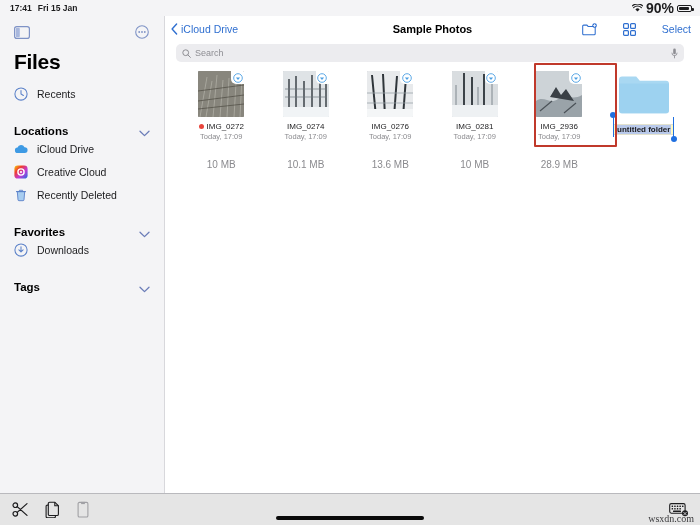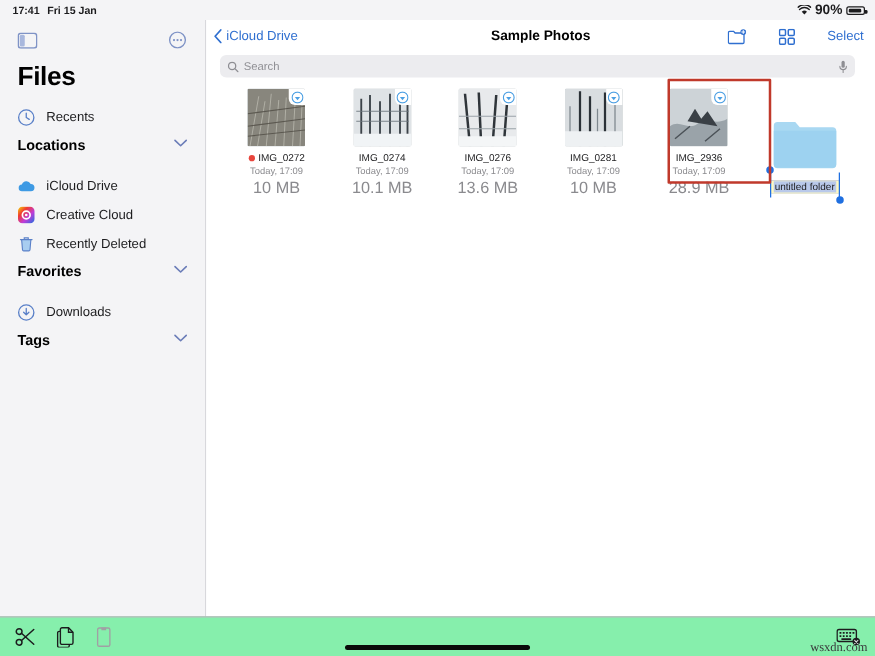--- a/index.html
+++ b/index.html
@@ -14,21 +14,21 @@
 
   
   .statusbar {
     position:absolute; top:0; left:0; width:700px; height:16px;
     display:flex; align-items:center; justify-content:space-between;
     padding:0 8px 0 10px;
     font-size:8.5px; font-weight:bold; color:#1c1c1e;
     background:#f4f4f6;
   }
   .status-left { display:flex; gap:6px; align-items:center; }
-  .status-right { display:flex; gap:3px; align-items:center; font-size:11px; }
+  .status-right { display:flex; gap:3px; align-items:center; font-size:14px; }
   .wifi-glyph { font-size:9px; line-height:1; }
   .battery {
     display:inline-block; width:15px; height:7px; border:1px solid #1c1c1e;
     border-radius:2px; position:relative; background:transparent;
   }
   .battery::after {
     content:""; position:absolute; right:-2.5px; top:2px; width:1.5px; height:3px;
     background:#1c1c1e; border-radius:0 1px 1px 0;
   }
   .battery-fill { position:absolute; left:1px; top:1px; bottom:1px; width:10px; background:#1c1c1e; border-radius:1px; }
@@ -46,21 +46,21 @@
   .sb-icon-btn { width:20px; height:20px; display:flex; align-items:center; justify-content:center; }
   .sidebar-title {
     font-size:21px; font-weight:bold; color:#000;
     padding:4px 0 8px 14px; letter-spacing:-0.3px;
   }
   .sb-row {
     height:23px; display:flex; align-items:center; padding:0 12px 0 14px; gap:9px;
   }
   .sb-row .sb-label { font-size:10.5px; color:#1c1c1e; }
   .sb-section {
-    height:26px; display:flex; align-items:flex-start; justify-content:space-between;
+    height:26px; display:flex; align-items:flex-end; justify-content:space-between;
     padding:0 14px 0 14px; margin-top:6px;
   }
   .sb-section .sb-sec-label { font-size:11.5px; font-weight:bold; color:#000; }
   .chev { color:#6b7db8; font-size:9px; }
   .sb-ico { width:14px; height:14px; display:flex; align-items:center; justify-content:center; flex:0 0 14px; }
 
   .tag-dot { width:9px; height:9px; border-radius:50%; background:#e8453c; display:block; margin-left:2px; }
 
   
   .main {
@@ -81,65 +81,66 @@
   
   .searchwrap { padding:2px 16px 0 11px; }
   .searchbar {
     height:18px; background:#ececef; border-radius:5px;
     display:flex; align-items:center; padding:0 6px; gap:4px;
   }
   .search-ph { font-size:9px; color:#8e8e93; flex:1; }
 
   
   .filegrid {
-    display:flex; padding:9px 14px 0 14px; gap:0;align-items:flex-end;
+    display:flex; padding:9px 14px 0 14px; gap:0;
   }
   .cell { width:87px; display:flex; flex-direction:column; align-items:center; position:relative; }
   .thumb {
     width:46px; height:46px; border-radius:1px; position:relative; overflow:hidden;
     background:#b9bfc4;
   }
   .thumb .cloud-badge {
     position:absolute; top:0px; right:0px; width:13px; height:13px;
     background:#fff; border-bottom-left-radius:5px;
     display:flex; align-items:center; justify-content:center;
   }
   .fname { font-size:8px; color:#1c1c1e; margin-top:5px; display:flex; align-items:center; gap:3px; }
   .fname .row-dot { width:5px; height:5px; border-radius:50%; background:#e8453c; display:inline-block; }
   .fmeta { font-size:7.5px; color:#8a8a8e; margin-top:1px; }
-  .fsize { font-size:13px; color:#8a8a8e; margin-top:1px; }
+  .fsize { font-size:10px; color:#8a8a8e; margin-top:18px; }
 
   
   .folder-cell { width:87px; display:flex; flex-direction:column; align-items:center; position:relative; }
   .folder-ico { width:52px; height:42px; position:relative; margin-top:2px; }
   .rename-wrap { position:relative; margin-top:3px; }
   .rename-field {
     background:#fef9c3; border-radius:2px; padding:1px 3px;
     font-size:8px; color:#1c1c1e; white-space:nowrap;
     box-shadow:inset 0 0 0 0.5px #c8ccda;
+    font-weight:bold;
   }
   .sel-text { background:#b9c9ea; padding:0 1px; }
   .caret-l, .caret-r {
     position:absolute; width:1.2px; background:#1f6fe0; top:-1px; bottom:-1px;
   }
   .caret-l { left:0px; } .caret-r { right:0px; }
   .handle {
     position:absolute; width:6px; height:6px; border-radius:50%; background:#1f6fe0;
   }
   .handle.tl { left:-3px; top:-6px; }
   .handle.br { right:-3px; bottom:-6px; }
 
   .redbox {
     position:absolute; border:2.5px solid #c0392b; border-radius:1px; pointer-events:none;
   }
 
   
   .bottombar {
     position:absolute; left:0; top:493px; width:700px; height:32px;
-    background:#86efac; border-top:1px solid #b9b9bd;
+    background:#e5e5e5; border-top:1px solid #b9b9bd;
     display:flex; align-items:center; padding:0 12px;
   }
   .bt-left { display:flex; align-items:center; gap:16px; }
   .bt-right { margin-left:auto; display:flex; align-items:center; }
   .watermark {
     position:absolute; right:6px; bottom:1px; font-size:10px; color:#3a3a3c;
     font-family:"Liberation Serif", serif;
   }
   .home-ind {
     position:absolute; left:50%; transform:translateX(-50%); bottom:5px;

